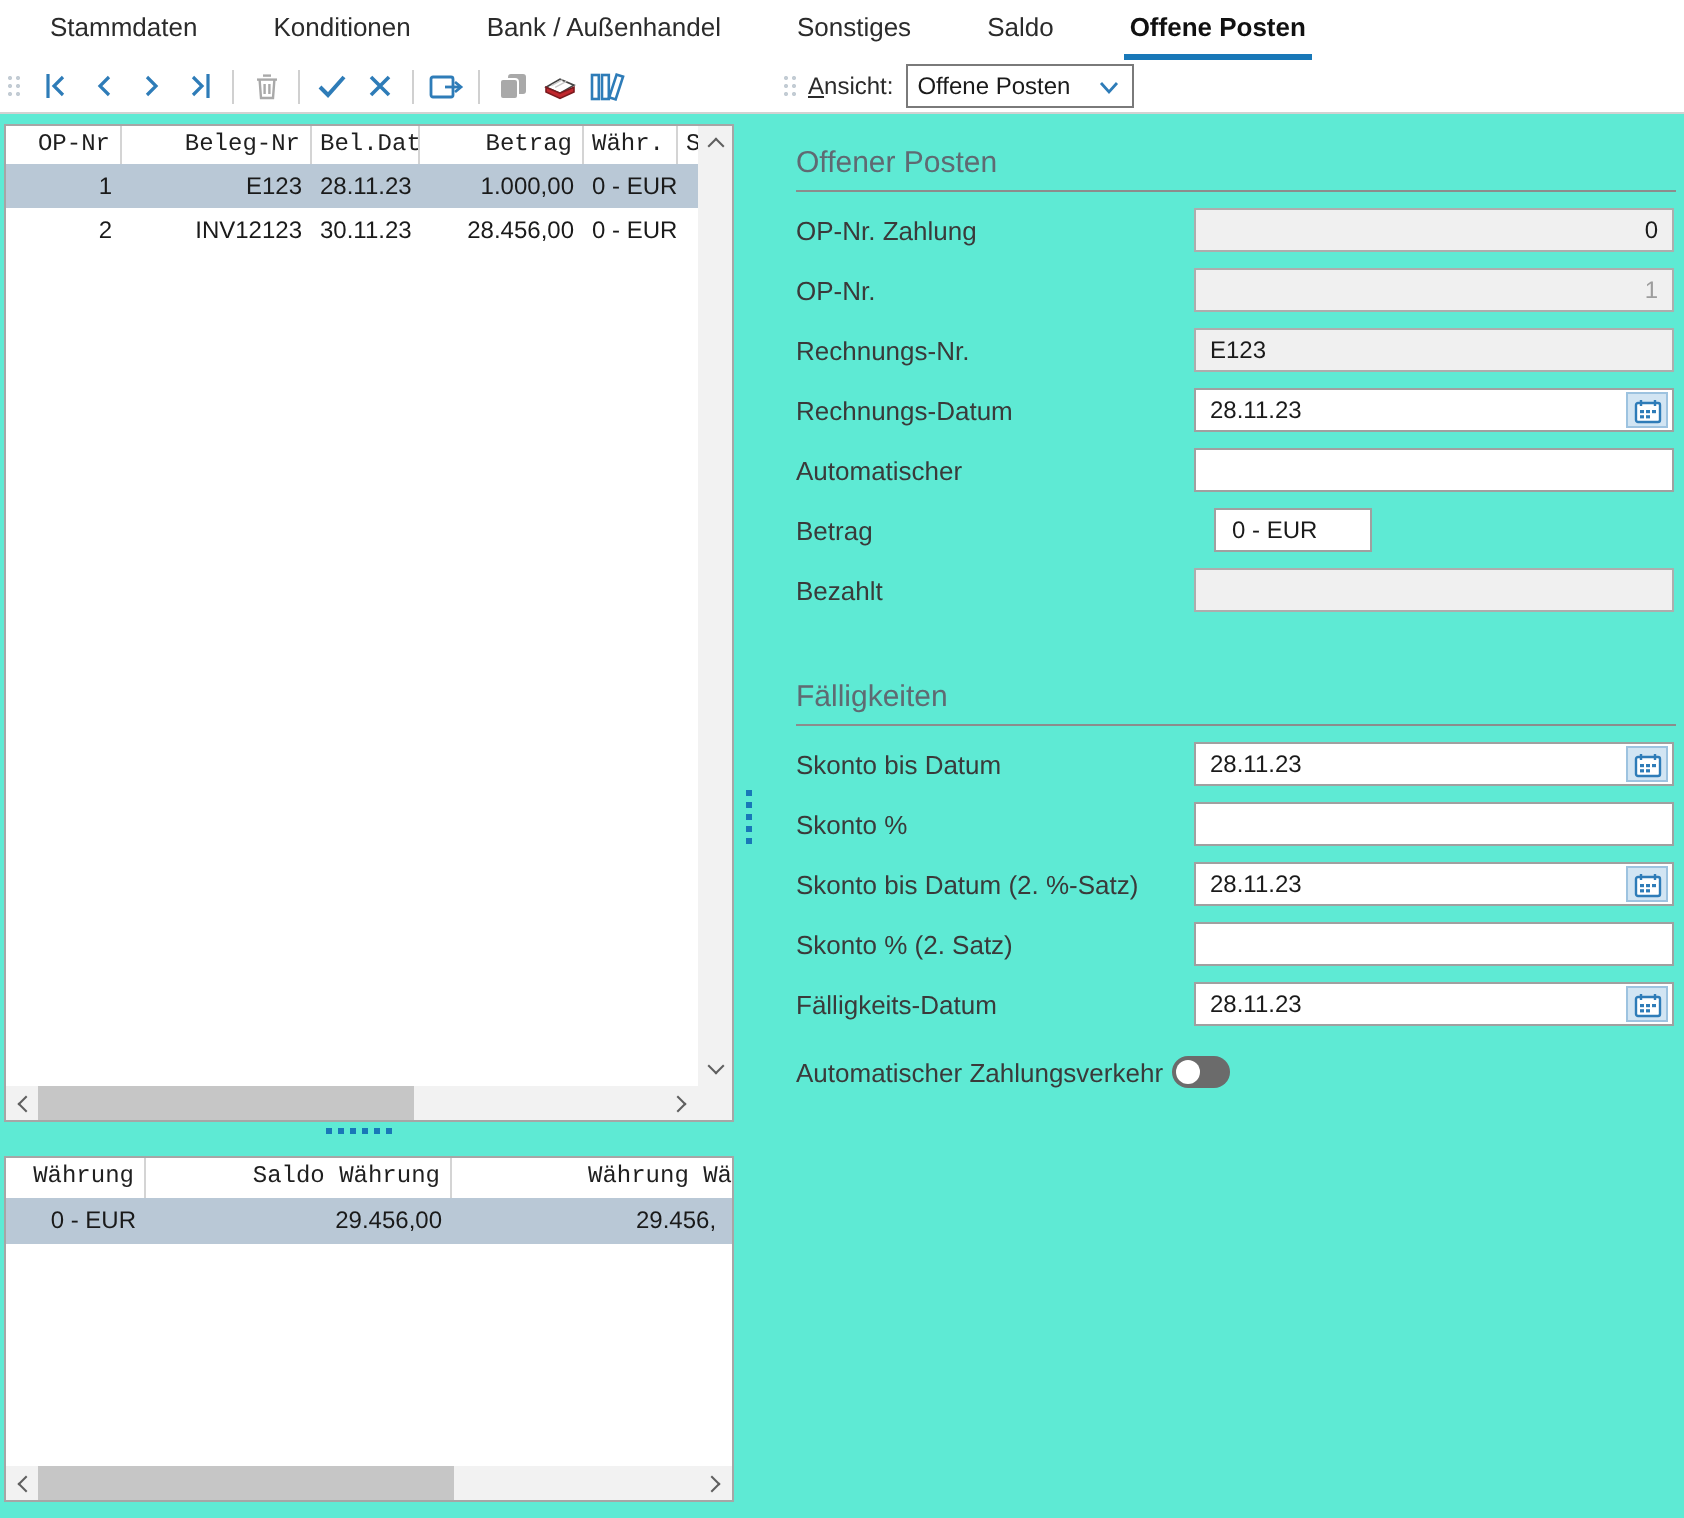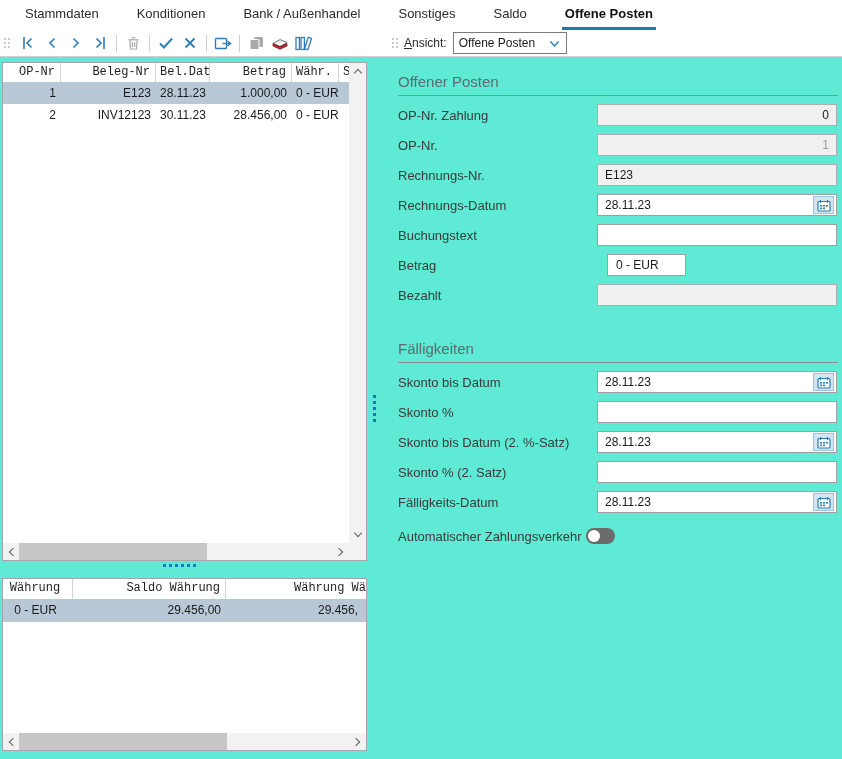--- a/index.html
+++ b/index.html
@@ -39,21 +39,21 @@
   .ghead .hc { border-right:1px solid #d4d4d4; line-height:18px; font-size:12px;
     color:#1f1f1f; white-space:nowrap; overflow:hidden; }
   .grow { position:absolute; left:0; display:flex; height:22px; }
   .grow .rc { line-height:22px; font-size:12px; white-space:nowrap; overflow:hidden; }
   .grow.sel { background:#b9c8d6; }
   .ar { text-align:right; padding-right:5px; }
   .al { text-align:left; padding-left:4px; }
   
   .c0{width:58px;} .c1{width:95px;} .c2{width:54px;} .c3{width:82px;} .c4{width:47px;} .c5{width:10px; border-right:none!important;}
   
-  .b0{width:70px;text-align:center;} .b1{width:153px;} .b2{width:140px; border-right:none!important;}
+  .b0{width:70px;} .b1{width:153px;} .b2{width:140px; border-right:none!important;}
   .pl-far { padding-left:68px; }
   .pl-far2 { padding-left:92px; }
   
   .vscroll { position:absolute; right:0; top:0; width:17px; height:480px; background:#f2f2f2; }
   .hscroll { position:absolute; left:0; bottom:0; height:17px; background:#f2f2f2; }
   .sb-arrow { position:absolute; width:17px; height:17px; display:flex; align-items:center; justify-content:center; }
   .chev { width:6px; height:6px; border-right:1.4px solid #5f5f5f; border-bottom:1.4px solid #5f5f5f; display:block; }
   .chev.up   { transform:rotate(-135deg); margin-top:3px; }
   .chev.down { transform:rotate(45deg);  margin-bottom:3px; }
   .chev.left { transform:rotate(135deg); margin-left:3px; }
@@ -323,21 +323,21 @@
                 <rect x="9" y="6" width="2" height="1.6"></rect>
                 <rect x="3" y="8.6" width="2" height="1.6"></rect>
                 <rect x="6" y="8.6" width="2" height="1.6"></rect>
               </g>
             </svg>
         </span>
       </div>
     </div>
 
     <div class="frow">
-      <span class="flabel">Buchungstext</span>
+      <span class="flabel">Automatischer</span>
       <div class="fbox">
           <span class="val"></span>
         </div>
     </div>
 
     <div class="frow">
       <span class="flabel">Betrag</span>
       <div class="curbox">
           <span>0 - EUR</span>
         </div>

